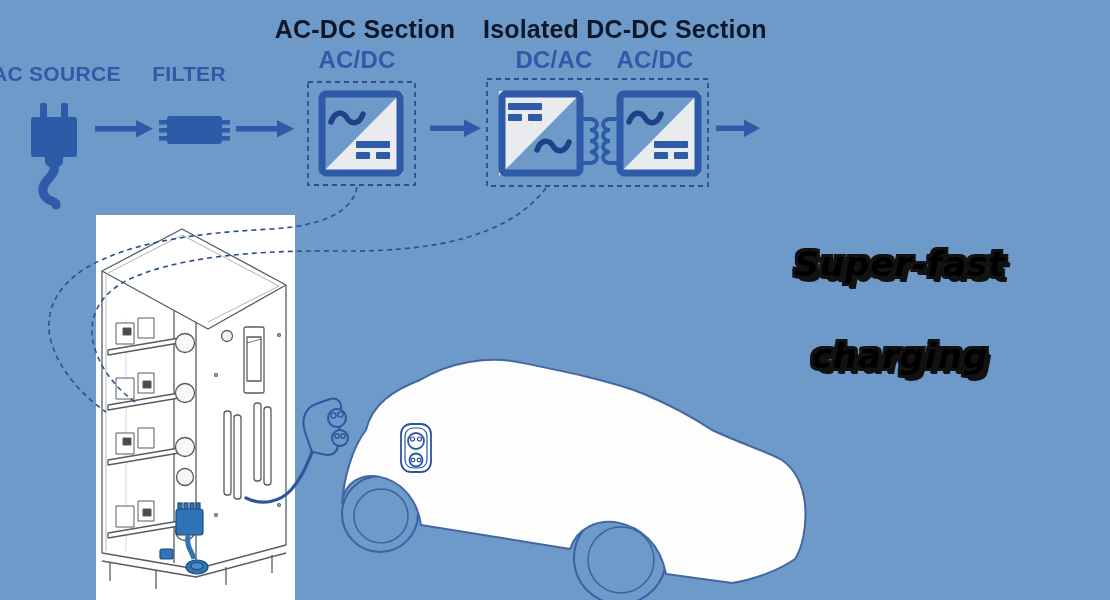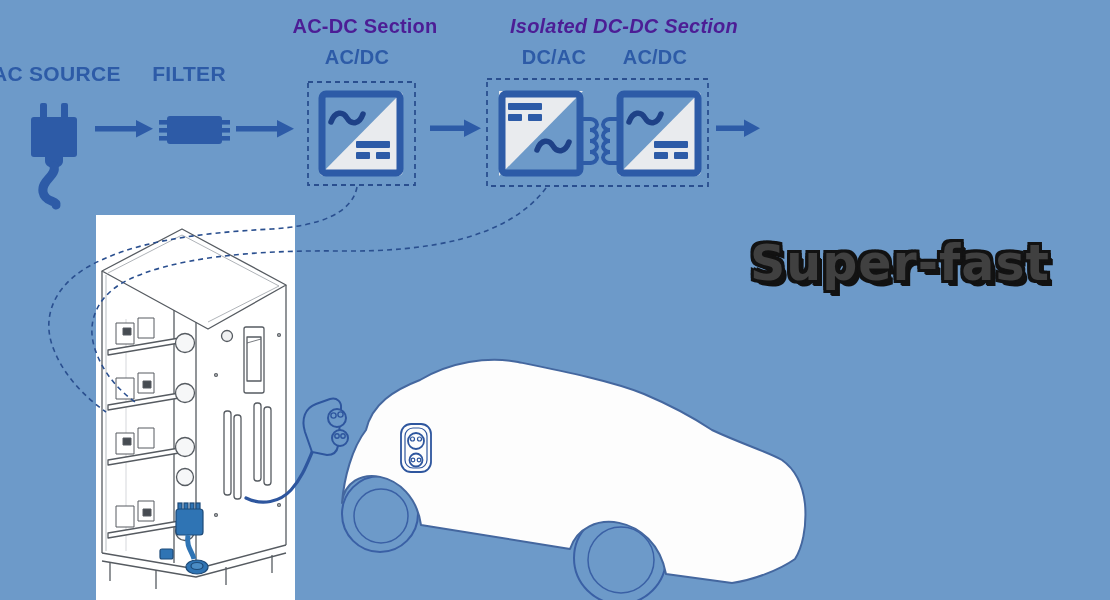--- a/index.html
+++ b/index.html
@@ -3,26 +3,26 @@
 <meta charset="utf-8">
 <style>
   html,body{margin:0;padding:0;background:#444;}
   #canvas{
     position:relative;width:1110px;height:600px;overflow:hidden;
     background:#6d9ac9;font-family:"Liberation Sans",sans-serif;
   }
   #artwork{position:absolute;left:0;top:0;width:1110px;height:600px;}
   .lbl{position:absolute;text-align:center;white-space:nowrap;font-weight:bold;}
   .blue-lbl{color:#2d5ba7;font-size:21px;letter-spacing:.3px;}
-  .sec-title{color:#4c1d95;font-size:20px;letter-spacing:.2px;}
-  .stage-lbl{color:#2d5ba7;font-size:20px;letter-spacing:.2px;}
+  .sec-title{color:#0f172a;font-size:25px;letter-spacing:.2px;}
+  .stage-lbl{color:#2d5ba7;font-size:24px;letter-spacing:.2px;}
   .headline{
     position:absolute;left:690px;top:218px;width:420px;text-align:center;
-    font-family:"DejaVu Sans",sans-serif;font-weight:bold;
-    font-size:49px;line-height:92px;color:#404040;letter-spacing:1px;
+    font-family:"DejaVu Sans",sans-serif;font-weight:bold;font-style:italic;
+    font-size:34px;line-height:92px;color:#000000;letter-spacing:1px;
     text-shadow:
       -3px -3px 0 #121212, 3px -3px 0 #121212, -3px 3px 0 #121212, 3px 3px 0 #121212,
       -3px 0 0 #121212, 3px 0 0 #121212, 0 -3px 0 #121212, 0 3px 0 #121212,
       4px 5px 0 #121212, 5px 6px 0 #121212;
   }
 </style>
 </head>
 <body>
 
 <div id="canvas">
@@ -250,23 +250,24 @@
   </svg>
 
   <div class="lbl blue-lbl" style="left:-8px;top:62px;width:122px;">AC SOURCE</div>
 
   <div class="lbl blue-lbl" style="left:139px;top:62px;width:100px;">FILTER</div>
 
   <div class="lbl sec-title" style="left:255px;top:15px;width:220px;">AC-DC Section</div>
 
   <div class="lbl stage-lbl" style="left:307px;top:46px;width:100px;">AC/DC</div>
 
-  <div class="lbl sec-title" style="left:494px;top:15px;width:260px;font-style:italic;">Isolated DC-DC Section</div>
+  <div class="lbl sec-title" style="left:483px;top:15px;width:260px;">Isolated DC-DC Section</div>
 
   <div class="lbl stage-lbl" style="left:504px;top:46px;width:100px;">DC/AC</div>
 
   <div class="lbl stage-lbl" style="left:605px;top:46px;width:100px;">AC/DC</div>
 
   <div class="headline">
     <span>Super-fast</span><br>
+    <span>charging</span>
   </div>
 
 </div>
 
 </body></html>

